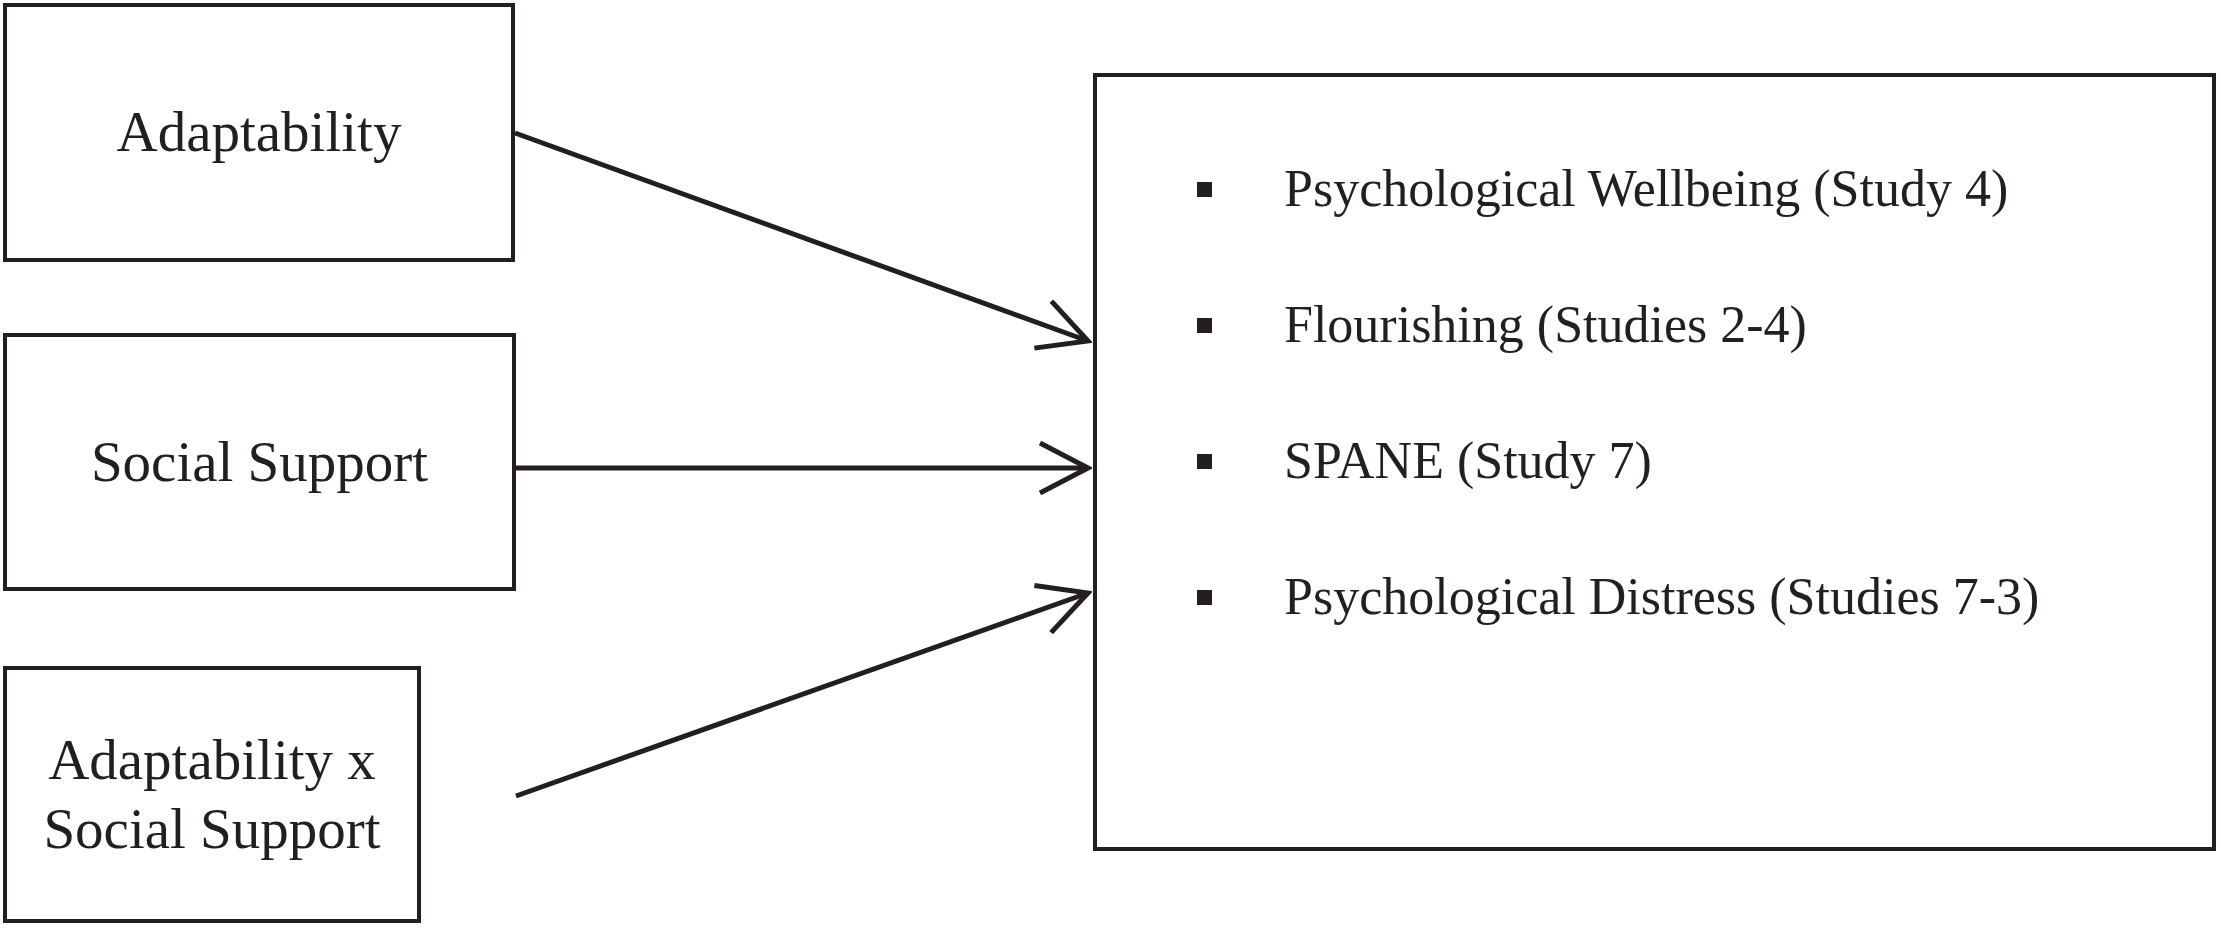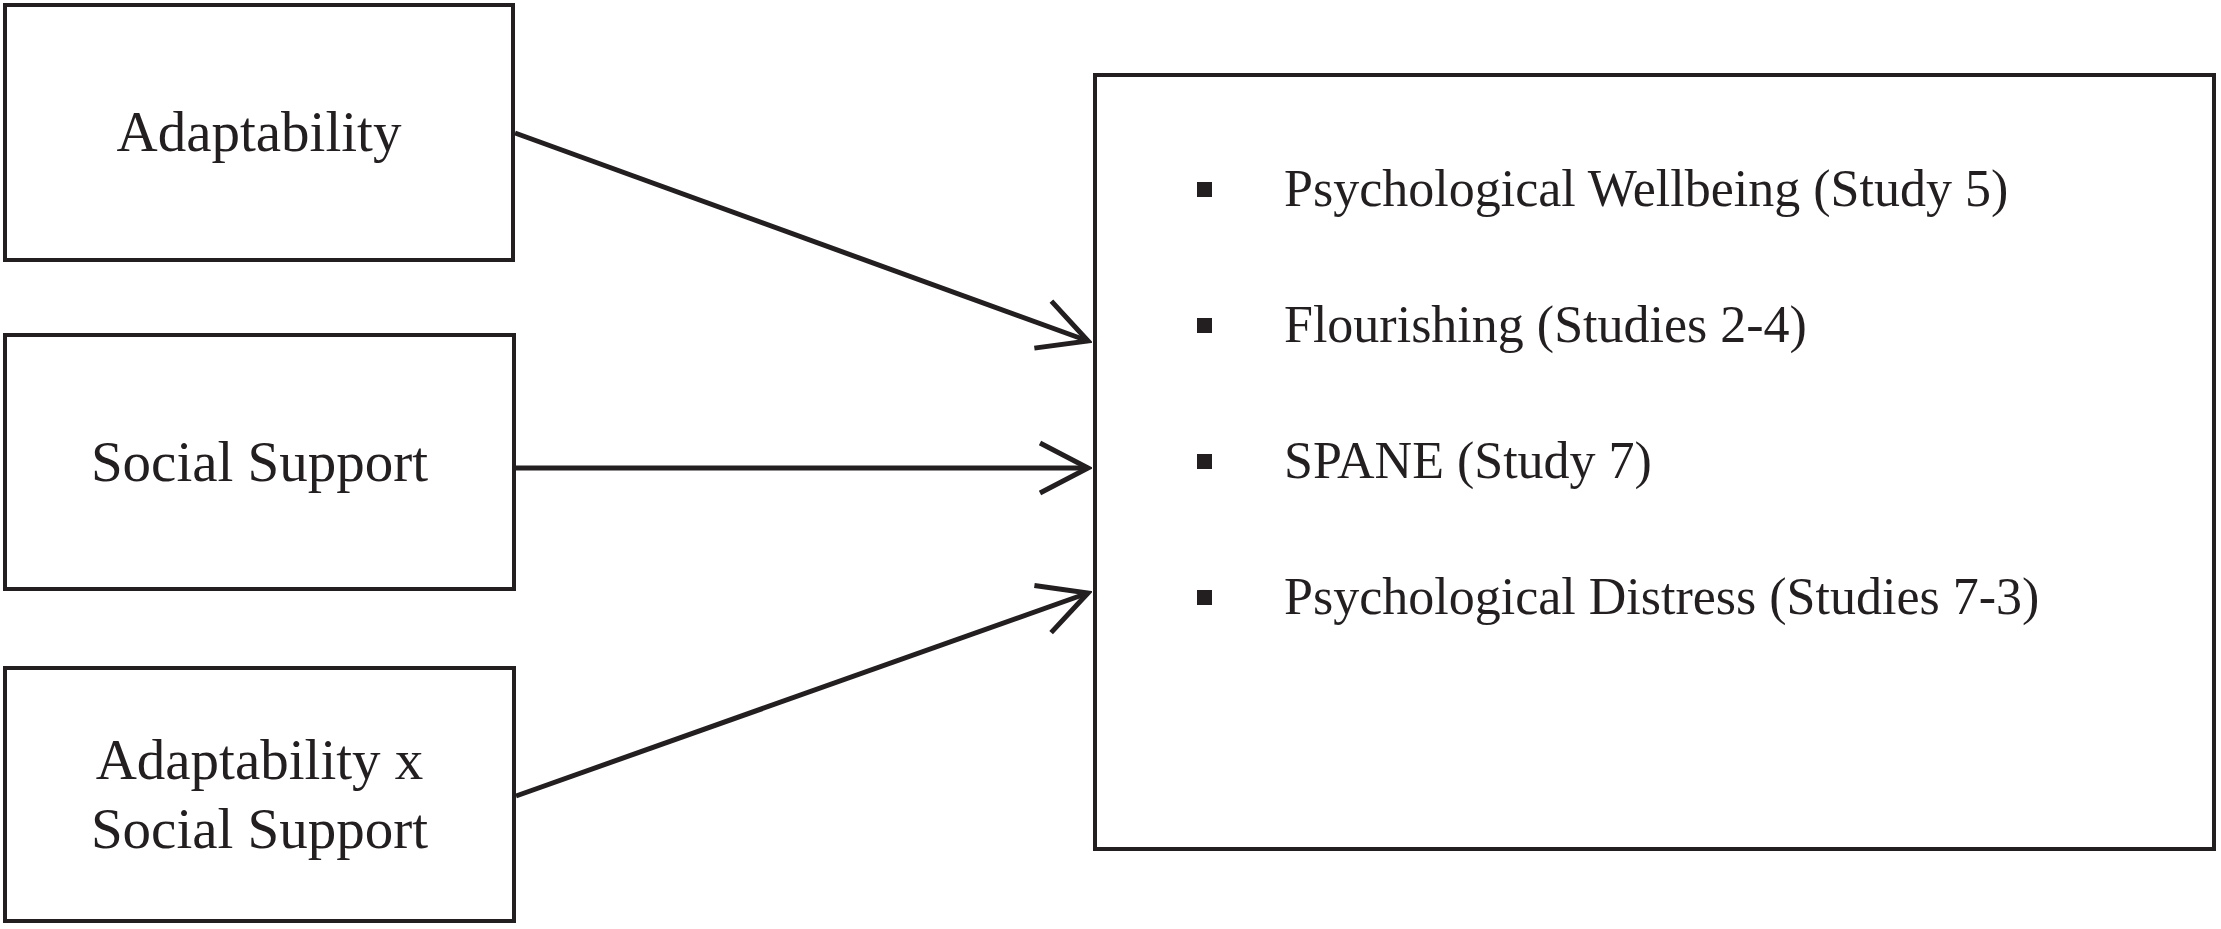--- a/index.html
+++ b/index.html
@@ -30,21 +30,21 @@
     display: flex;
     align-items: center;
     justify-content: center;
     text-align: center;
     font-size: 57px;
     line-height: 1.2;
     white-space: pre-line;
   }
   .predictor-1 { left: 3px;  top: 3px;   width: 512px;  height: 259px; }
   .predictor-2 { left: 3px;  top: 333px; width: 513px;  height: 258px; }
-  .predictor-3 { left: 3px;  top: 666px; width: 513px;  height: 257px; }
+  .predictor-3 { left: 3px;  top: 666px; width: 418px;  height: 257px; }
   .outcomes {
     left: 1093px; top: 73px; width: 1123px; height: 778px;
   }
   .outcome-list {
     margin: 0;
     padding: 43px 30px 0 100px;
     list-style: none;
   }
   .outcome-item {
     height: 136px;
@@ -89,21 +89,21 @@
 
   <div class="box predictor predictor-3">
     <span>Adaptability x
 Social Support</span>
   </div>
 
   <div class="box outcomes">
     <ul class="outcome-list">
         <li class="outcome-item">
         <span class="bullet-square"></span>
-        <span>Psychological Wellbeing (Study 5)</span>
+        <span>Psychological Wellbeing (Study 4)</span>
       </li>
         <li class="outcome-item">
         <span class="bullet-square"></span>
         <span>Flourishing (Studies 2-4)</span>
       </li>
         <li class="outcome-item">
         <span class="bullet-square"></span>
         <span>SPANE (Study 7)</span>
       </li>
         <li class="outcome-item">

